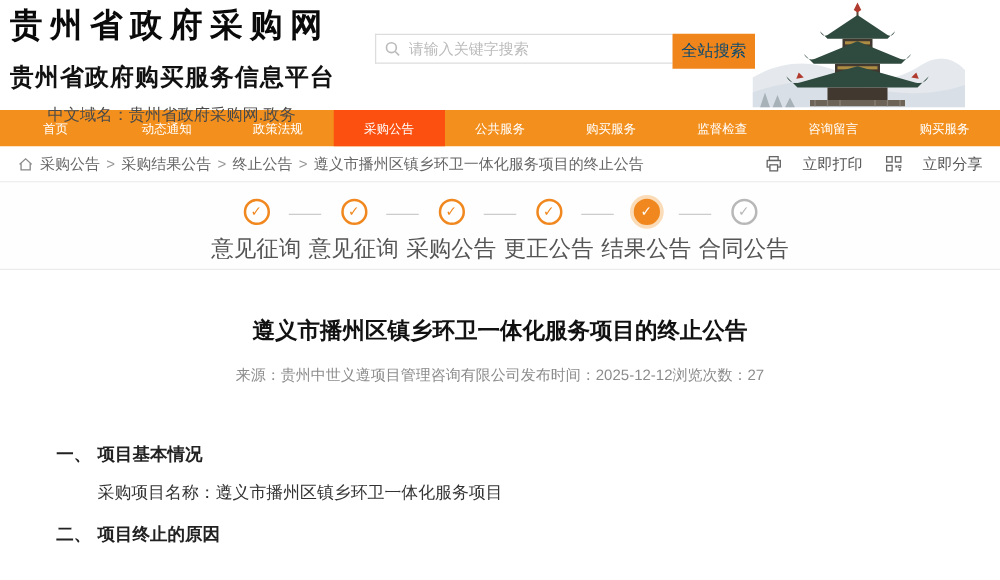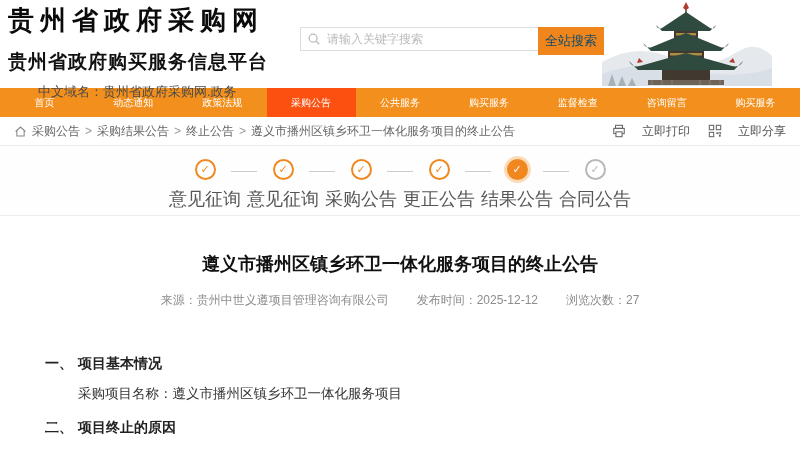--- a/index.html
+++ b/index.html
@@ -48,21 +48,21 @@
     justify-content:center; background:#fff; }
   .step.current .step-circle { background:#F0881F; color:#fff; border-color:#F0881F;
     box-shadow:0 0 0 3px #fadcb8; }
   .step.pending .step-circle { border-color:#b8b8b8; color:#b8b8b8; }
   .step-label { margin-top:7px; font-size:18px; color:#555; white-space:nowrap; }
   .step-line { width:26px; height:1px; background:#ccc; margin-top:12px; }
 
   
   .content { padding-top:36px; }
   .article-title { text-align:center; font-size:18px; font-weight:bold; color:#111; }
-  .meta { display:flex; justify-content:center; gap:28px; margin-top:16px;
+  .meta { display:flex; justify-content:center; margin-top:16px;
     font-size:12px; color:#8c8c8c; }
   .meta b { font-weight:normal; color:#8c8c8c; }
   .body-wrap { margin-top:46px; padding-left:45px; font-size:13.5px; color:#333; }
   .sec-head { display:flex; font-weight:bold; color:#222; font-size:14px; margin-bottom:10px; }
   .sec-num { width:33px; }
   .sec-lines { padding-left:33px; line-height:1.65; margin-bottom:14px; }
 </style>
 </head>
 <body>
 

